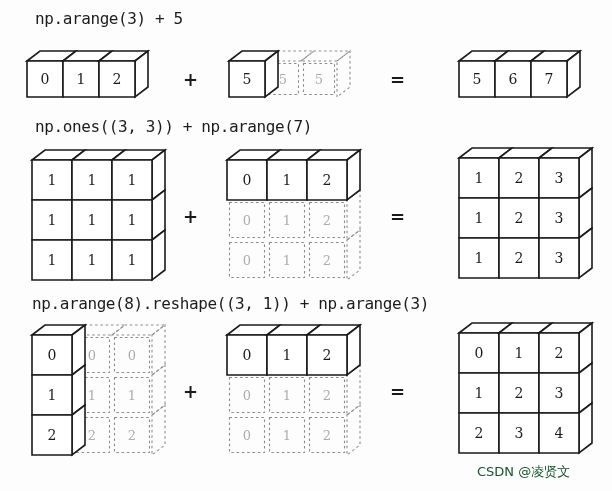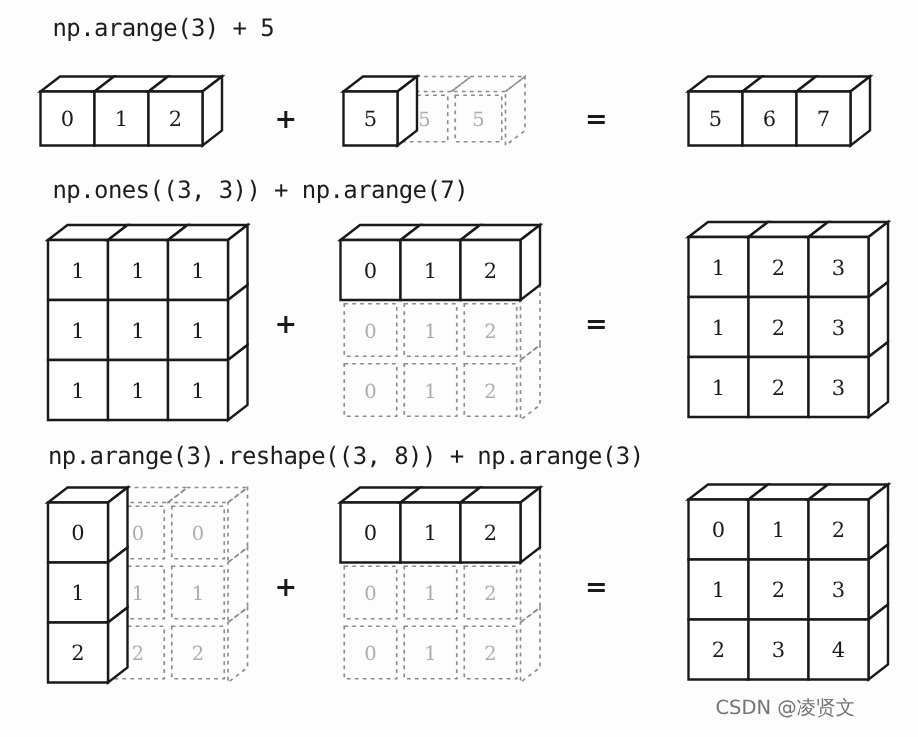--- a/index.html
+++ b/index.html
@@ -18,21 +18,21 @@
   }
   .block{position:absolute;overflow:visible;}
   .cellv{
     font-family:"DejaVu Serif","Liberation Serif",serif;
     font-size:14px;fill:#1a1a1a;
   }
   .ghostv{fill:#adadad;font-size:13px;}
   .watermark{
     position:absolute;left:477px;top:463px;
     font-family:"DejaVu Sans","Liberation Sans",sans-serif;
-    font-size:13px;color:#737373;white-space:nowrap;
+    font-size:13px;color:#14532d;white-space:nowrap;
   }
 </style>
 </head>
 <body>
 
 <div id="canvas">
 
   <div class="title" style="left:35px;top:9px">np.arange(3) + 5</div>
   <svg class="block" style="left:25px;top:49px" width="125" height="50" viewBox="0 0 125 50">
       <g>
@@ -221,21 +221,21 @@
         <polygon points="42,92 82,92 82,132 42,132" fill="#ffffff" stroke="#1a1a1a" stroke-width="1.6" stroke-linejoin="miter"></polygon>
         <text x="62" y="117" text-anchor="middle" class="cellv">2</text>
       </g>
       <g>
         <polygon points="122,92 135,82 135,122 122,132" fill="#ffffff" stroke="#1a1a1a" stroke-width="1.6" stroke-linejoin="miter"></polygon>
         <polygon points="82,92 122,92 122,132 82,132" fill="#ffffff" stroke="#1a1a1a" stroke-width="1.6" stroke-linejoin="miter"></polygon>
         <text x="102" y="117" text-anchor="middle" class="cellv">3</text>
       </g>
     </svg>
 
-  <div class="title" style="left:32px;top:294px">np.arange(3).reshape((3, 8)) + np.arange(3)</div>
+  <div class="title" style="left:32px;top:294px">np.arange(8).reshape((3, 1)) + np.arange(3)</div>
   <svg class="block" style="left:30px;top:323px" width="137" height="134" viewBox="0 0 137 134">
       <g>
         <polygon points="42,12 55,2 95,2 82,12" fill="none" stroke="#8a8a8a" stroke-width="1.1" stroke-dasharray="2.5 2.8" stroke-linejoin="miter"></polygon>
         <polygon points="44.5,14.5 79.5,14.5 79.5,49.5 44.5,49.5" fill="none" stroke="#8a8a8a" stroke-width="1.1" stroke-dasharray="2.5 2.8" stroke-linejoin="miter"></polygon>
         <text x="62" y="37" text-anchor="middle" class="cellv ghostv">0</text>
       </g>
       <g>
         <polygon points="82,12 95,2 135,2 122,12" fill="none" stroke="#8a8a8a" stroke-width="1.1" stroke-dasharray="2.5 2.8" stroke-linejoin="miter"></polygon>
         <polygon points="122,12 135,2 135,42 122,52" fill="none" stroke="#8a8a8a" stroke-width="1.1" stroke-dasharray="2.5 2.8" stroke-linejoin="miter"></polygon>
         <polygon points="84.5,14.5 119.5,14.5 119.5,49.5 84.5,49.5" fill="none" stroke="#8a8a8a" stroke-width="1.1" stroke-dasharray="2.5 2.8" stroke-linejoin="miter"></polygon>

